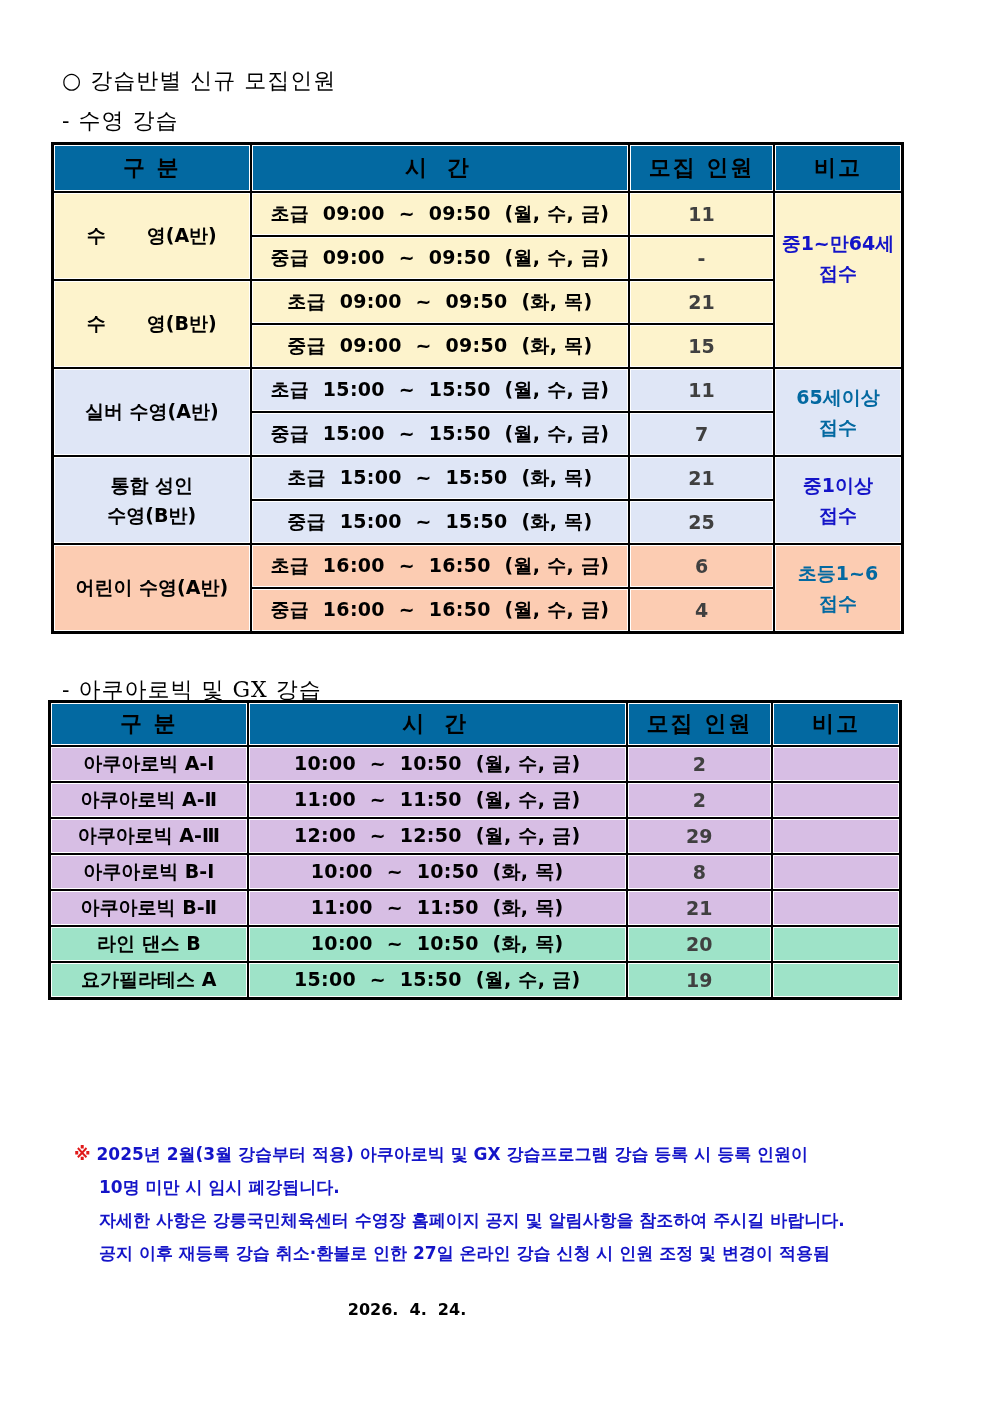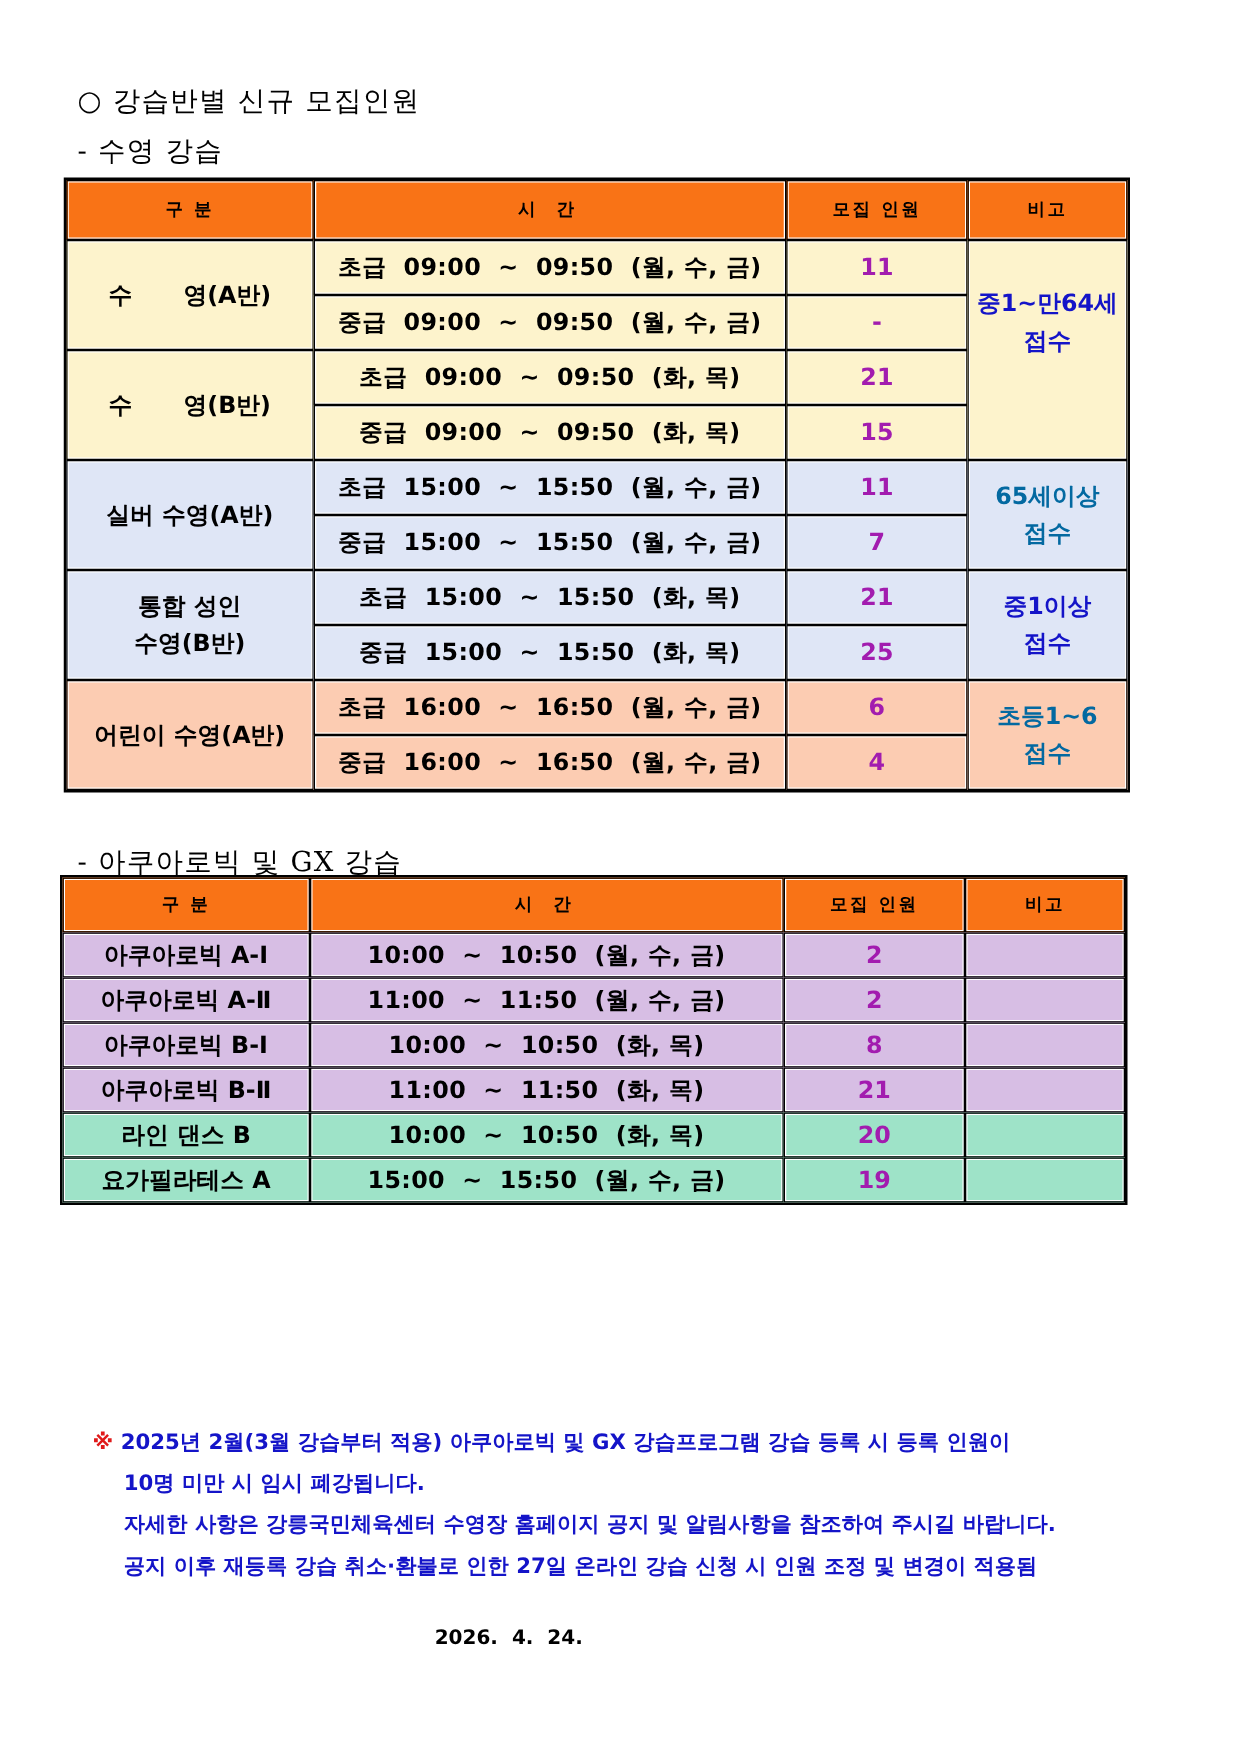--- a/index.html
+++ b/index.html
@@ -7,32 +7,32 @@
   .heading { position: absolute; left: 62px; font-size: 22px; font-family: "DejaVu Serif", "Liberation Serif", serif; letter-spacing: 1px; }
   .h1 { top: 66px; }
   .h2 { top: 106px; }
   .h3 { top: 675px; }
 
   table.grid { position: absolute; border-collapse: separate; border-spacing: 0; border: 2px solid #000; }
   table.grid td, table.grid th {
     border: 1px solid #000; padding: 0; text-align: center; vertical-align: middle;
     font-weight: bold; font-size: 19px; box-shadow: inset 0 0 0 1px #fff;
   }
-  table.grid th { background: #f97316; font-size: 14px; letter-spacing: 2px; }
+  table.grid th { background: #0369a1; font-size: 22px; letter-spacing: 2px; }
   .t1 { left: 51px; top: 142px; width: 853px; }
   .t2 { left: 48px; top: 700px; width: 854px; }
 
   .yellow { background: #fdf3cc; }
   .blue { background: #dfe6f6; }
   .peach { background: #fcccb2; }
   .purple { background: #d7bee4; }
   .grey { background: #d9d9d9; }
   .mint { background: #9ee3c8; }
 
-  .num { color: #a21caf; font-size: 20px; }
+  .num { color: #404040; font-size: 20px; }
   .note-blue { color: #1414c8; font-size: 21px; line-height: 30px; }
   .note-red { color: #0369a1; font-size: 21px; line-height: 30px; }
   .t1 tr.r { height: 44px; }
   .t1 tr.hdr { height: 48px; }
   .t2 tr.r { height: 36px; }
   .t2 tr.hdr { height: 44px; }
   .time { font-size: 19px; letter-spacing: 0.3px; }
   .cat { font-size: 19px; }
   .cat-spaced .a { display: inline-block; width: 60px; text-align: left; }
 
@@ -161,20 +161,26 @@
     <td class="purple num">2</td>
     <td class="purple"></td>
   </tr>
   <tr class="r">
     <td class="purple cat">아쿠아로빅 A-Ⅱ</td>
     <td class="purple time" style="white-space:pre">11:00  ~  11:50  (월, 수, 금)</td>
     <td class="purple num">2</td>
     <td class="purple"></td>
   </tr>
   <tr class="r">
+    <td class="purple cat">아쿠아로빅 A-Ⅲ</td>
+    <td class="purple time" style="white-space:pre">12:00  ~  12:50  (월, 수, 금)</td>
+    <td class="purple num">29</td>
+    <td class="purple"></td>
+  </tr>
+  <tr class="r">
     <td class="purple cat">아쿠아로빅 B-Ⅰ</td>
     <td class="purple time" style="white-space:pre">10:00  ~  10:50  (화, 목)</td>
     <td class="purple num">8</td>
     <td class="purple"></td>
   </tr>
   <tr class="r">
     <td class="purple cat">아쿠아로빅 B-Ⅱ</td>
     <td class="purple time" style="white-space:pre">11:00  ~  11:50  (화, 목)</td>
     <td class="purple num">21</td>
     <td class="purple"></td>

